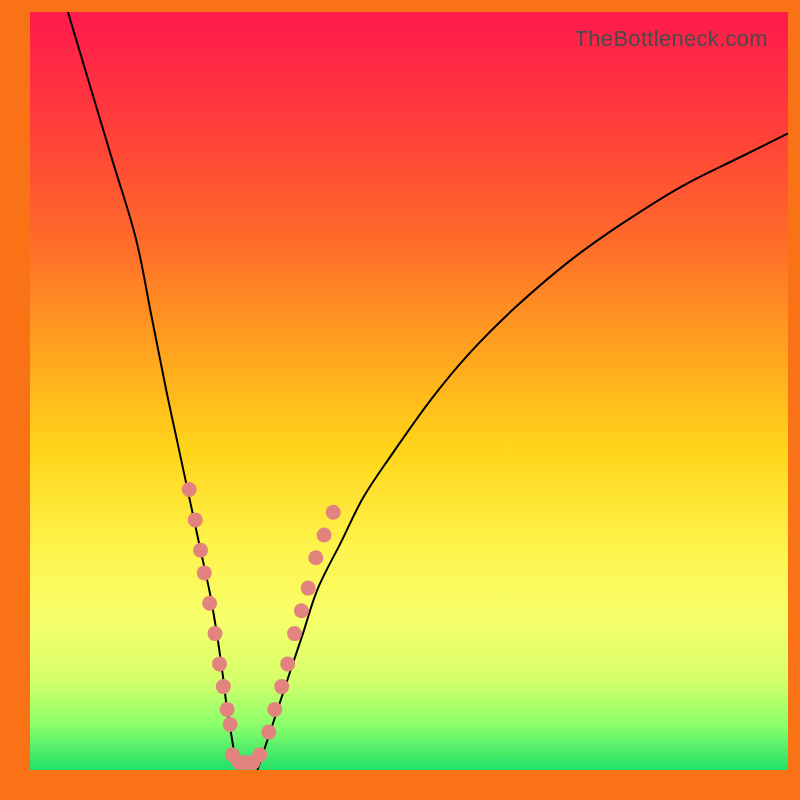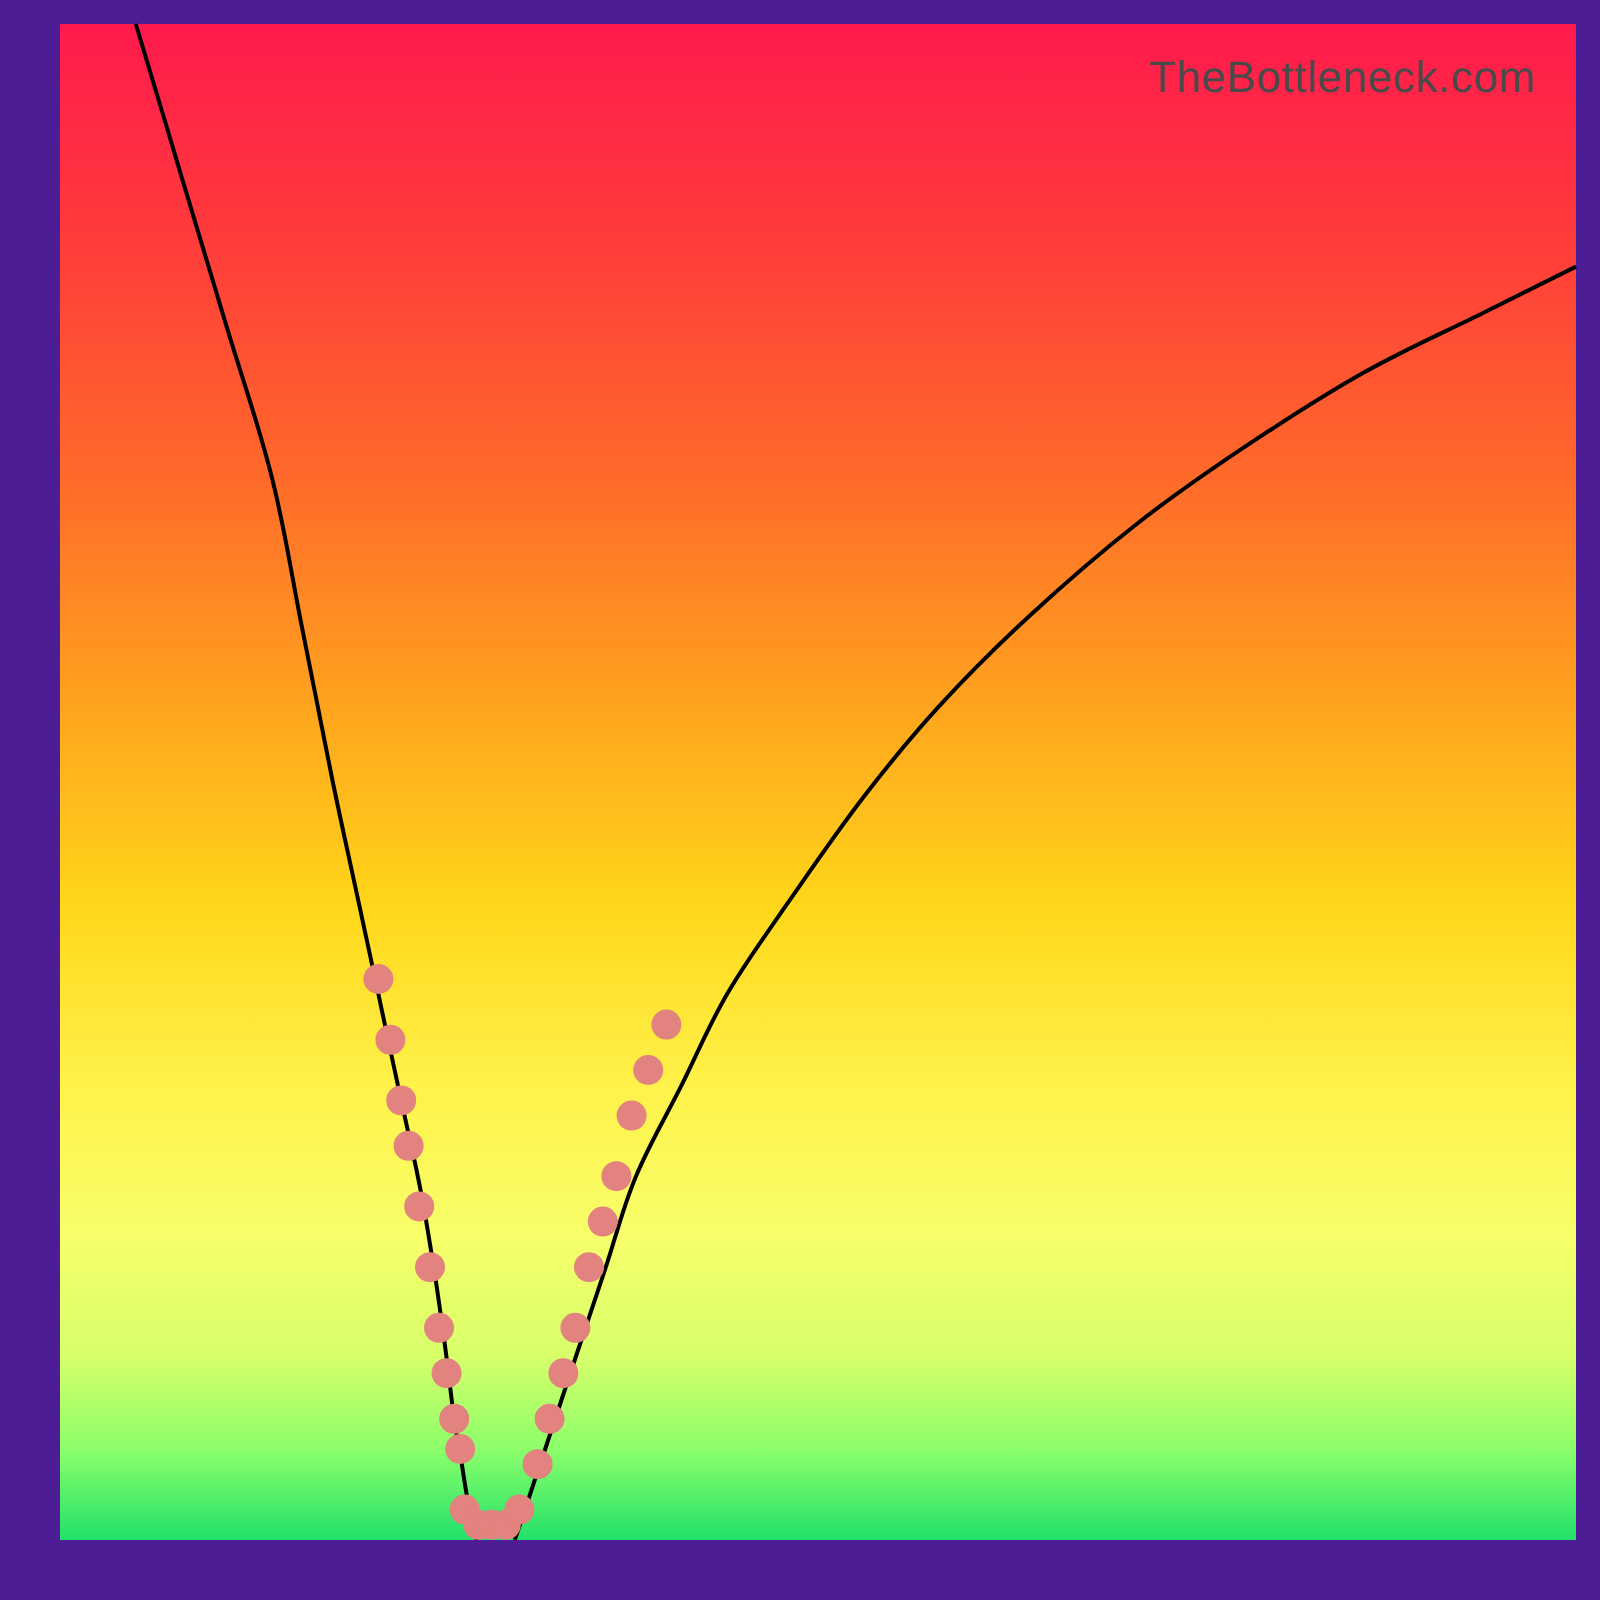--- a/index.html
+++ b/index.html
@@ -8,21 +8,21 @@
     width: 800px;
     height: 800px;
     overflow: hidden;
     background: #000;
     font-family: Arial, Helvetica, sans-serif;
   }
   .frame {
     position: relative;
     width: 800px;
     height: 800px;
-    background: #4c1d95;
+    background: #f97316;
   }
   .plot {
     position: absolute;
     left: 30px;
     top: 12px;
     width: 758px;
     height: 758px;
     background: linear-gradient(
       to bottom,
       #ff1a4d 0%,

